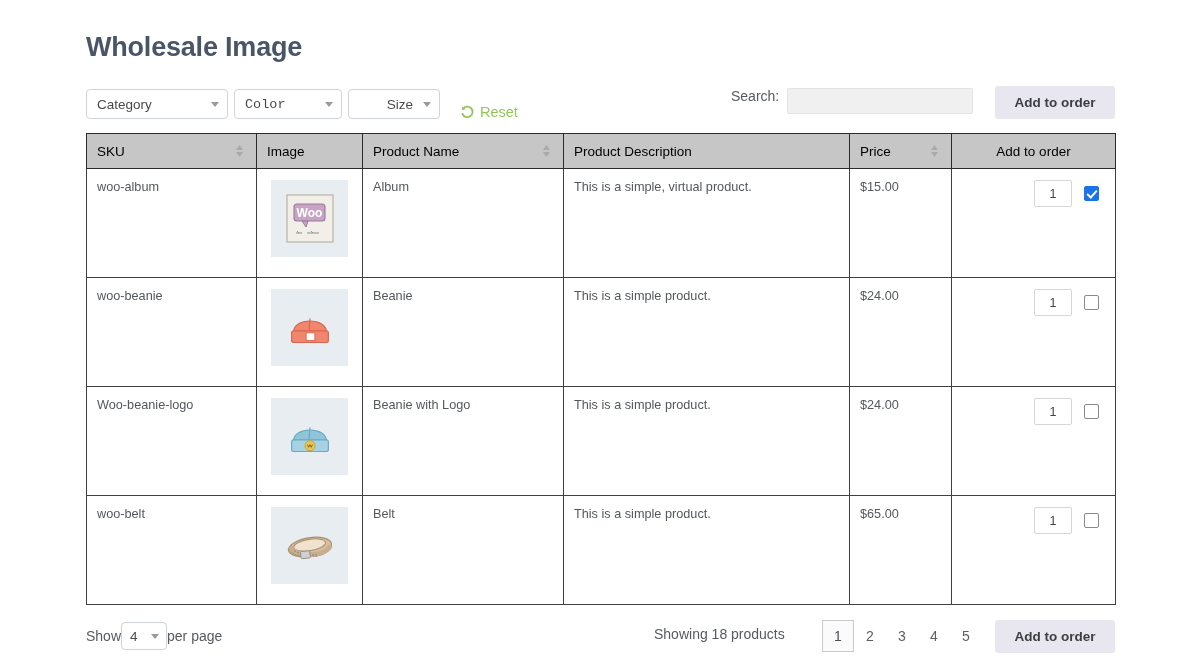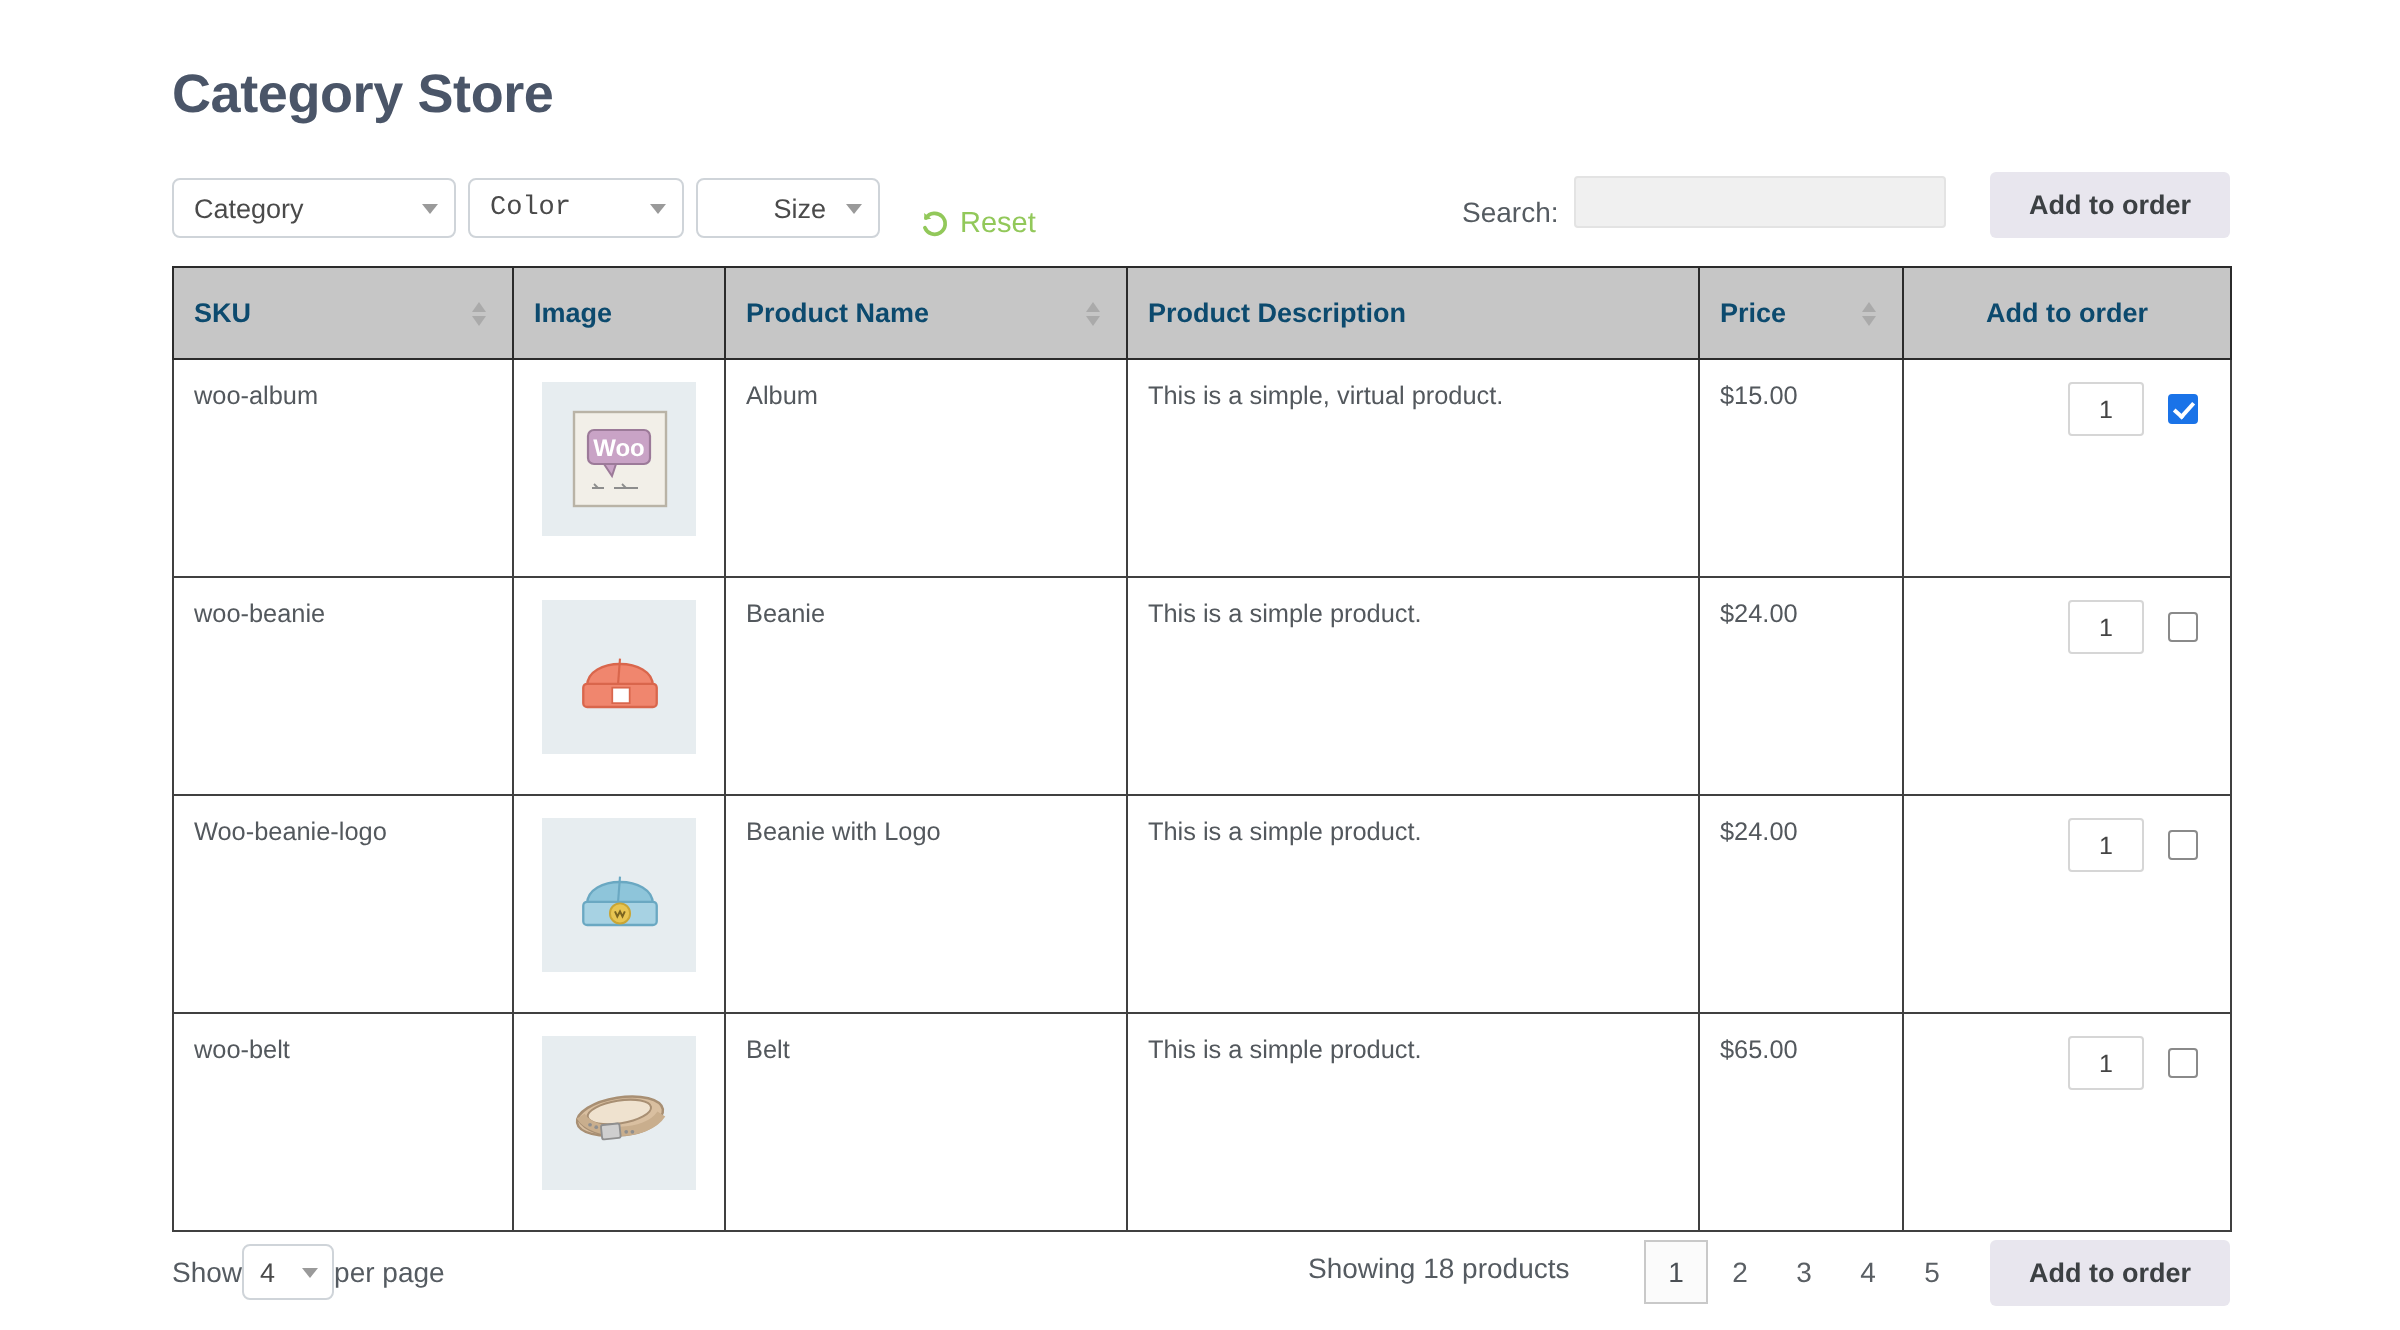--- a/index.html
+++ b/index.html
@@ -63,21 +63,21 @@
     font-size: 14.5px;
     cursor: pointer;
     text-decoration: none;
     margin-top: 16px;
   }
   .reset-icon { display: block; }
 
   .search-wrap {
     position: absolute;
     left: 645px; top: 0;
-    display: flex; align-items: flex-end; gap: 8px;
+    display: flex; align-items: flex-start; gap: 8px;
   }
   .search-label { font-size: 14px; color: #555b61; }
   .search-input {
     width: 186px; height: 26px;
     border: 1px solid #e3e3e3;
     background: #f0f0f0;
     border-radius: 2px;
     padding: 0 6px;
     font-size: 13px;
     font-family: "Liberation Sans", sans-serif;
@@ -109,24 +109,24 @@
     width: 1029px;
     border-collapse: collapse;
     table-layout: fixed;
     border: 1px solid #2b2b2b;
   }
   table.store th {
     background: #c6c6c6;
     border: 1px solid #2b2b2b;
     height: 35px;
     font-size: 13.5px;
-    font-weight: 700;
-    color: #0c4a6e;
+    font-weight: 400;
+    color: #000000;
     text-align: left;
-    padding: 15px 10px;
+    padding: 4px 10px;
     position: relative;
     cursor: pointer;
     white-space: nowrap;
   }
   table.store th.center { text-align: center; cursor: default; }
   .sort-ind {
     position: absolute;
     right: 12px; top: 50%;
     transform: translateY(-50%);
     width: 9px; height: 16px;
@@ -263,21 +263,21 @@
     font-weight: 700;
     color: #3c4043;
     cursor: pointer;
   }
 </style>
 </head>
 <body>
 
 <div class="page">
 
-  <h1 class="page-title">Category Store</h1>
+  <h1 class="page-title">Wholesale Image</h1>
 
   <div class="toolbar">
 
     <div class="filters">
 
       <div class="select-box cat">
         <span>Category</span>
         <span class="select-caret"></span>
       </div>
 

